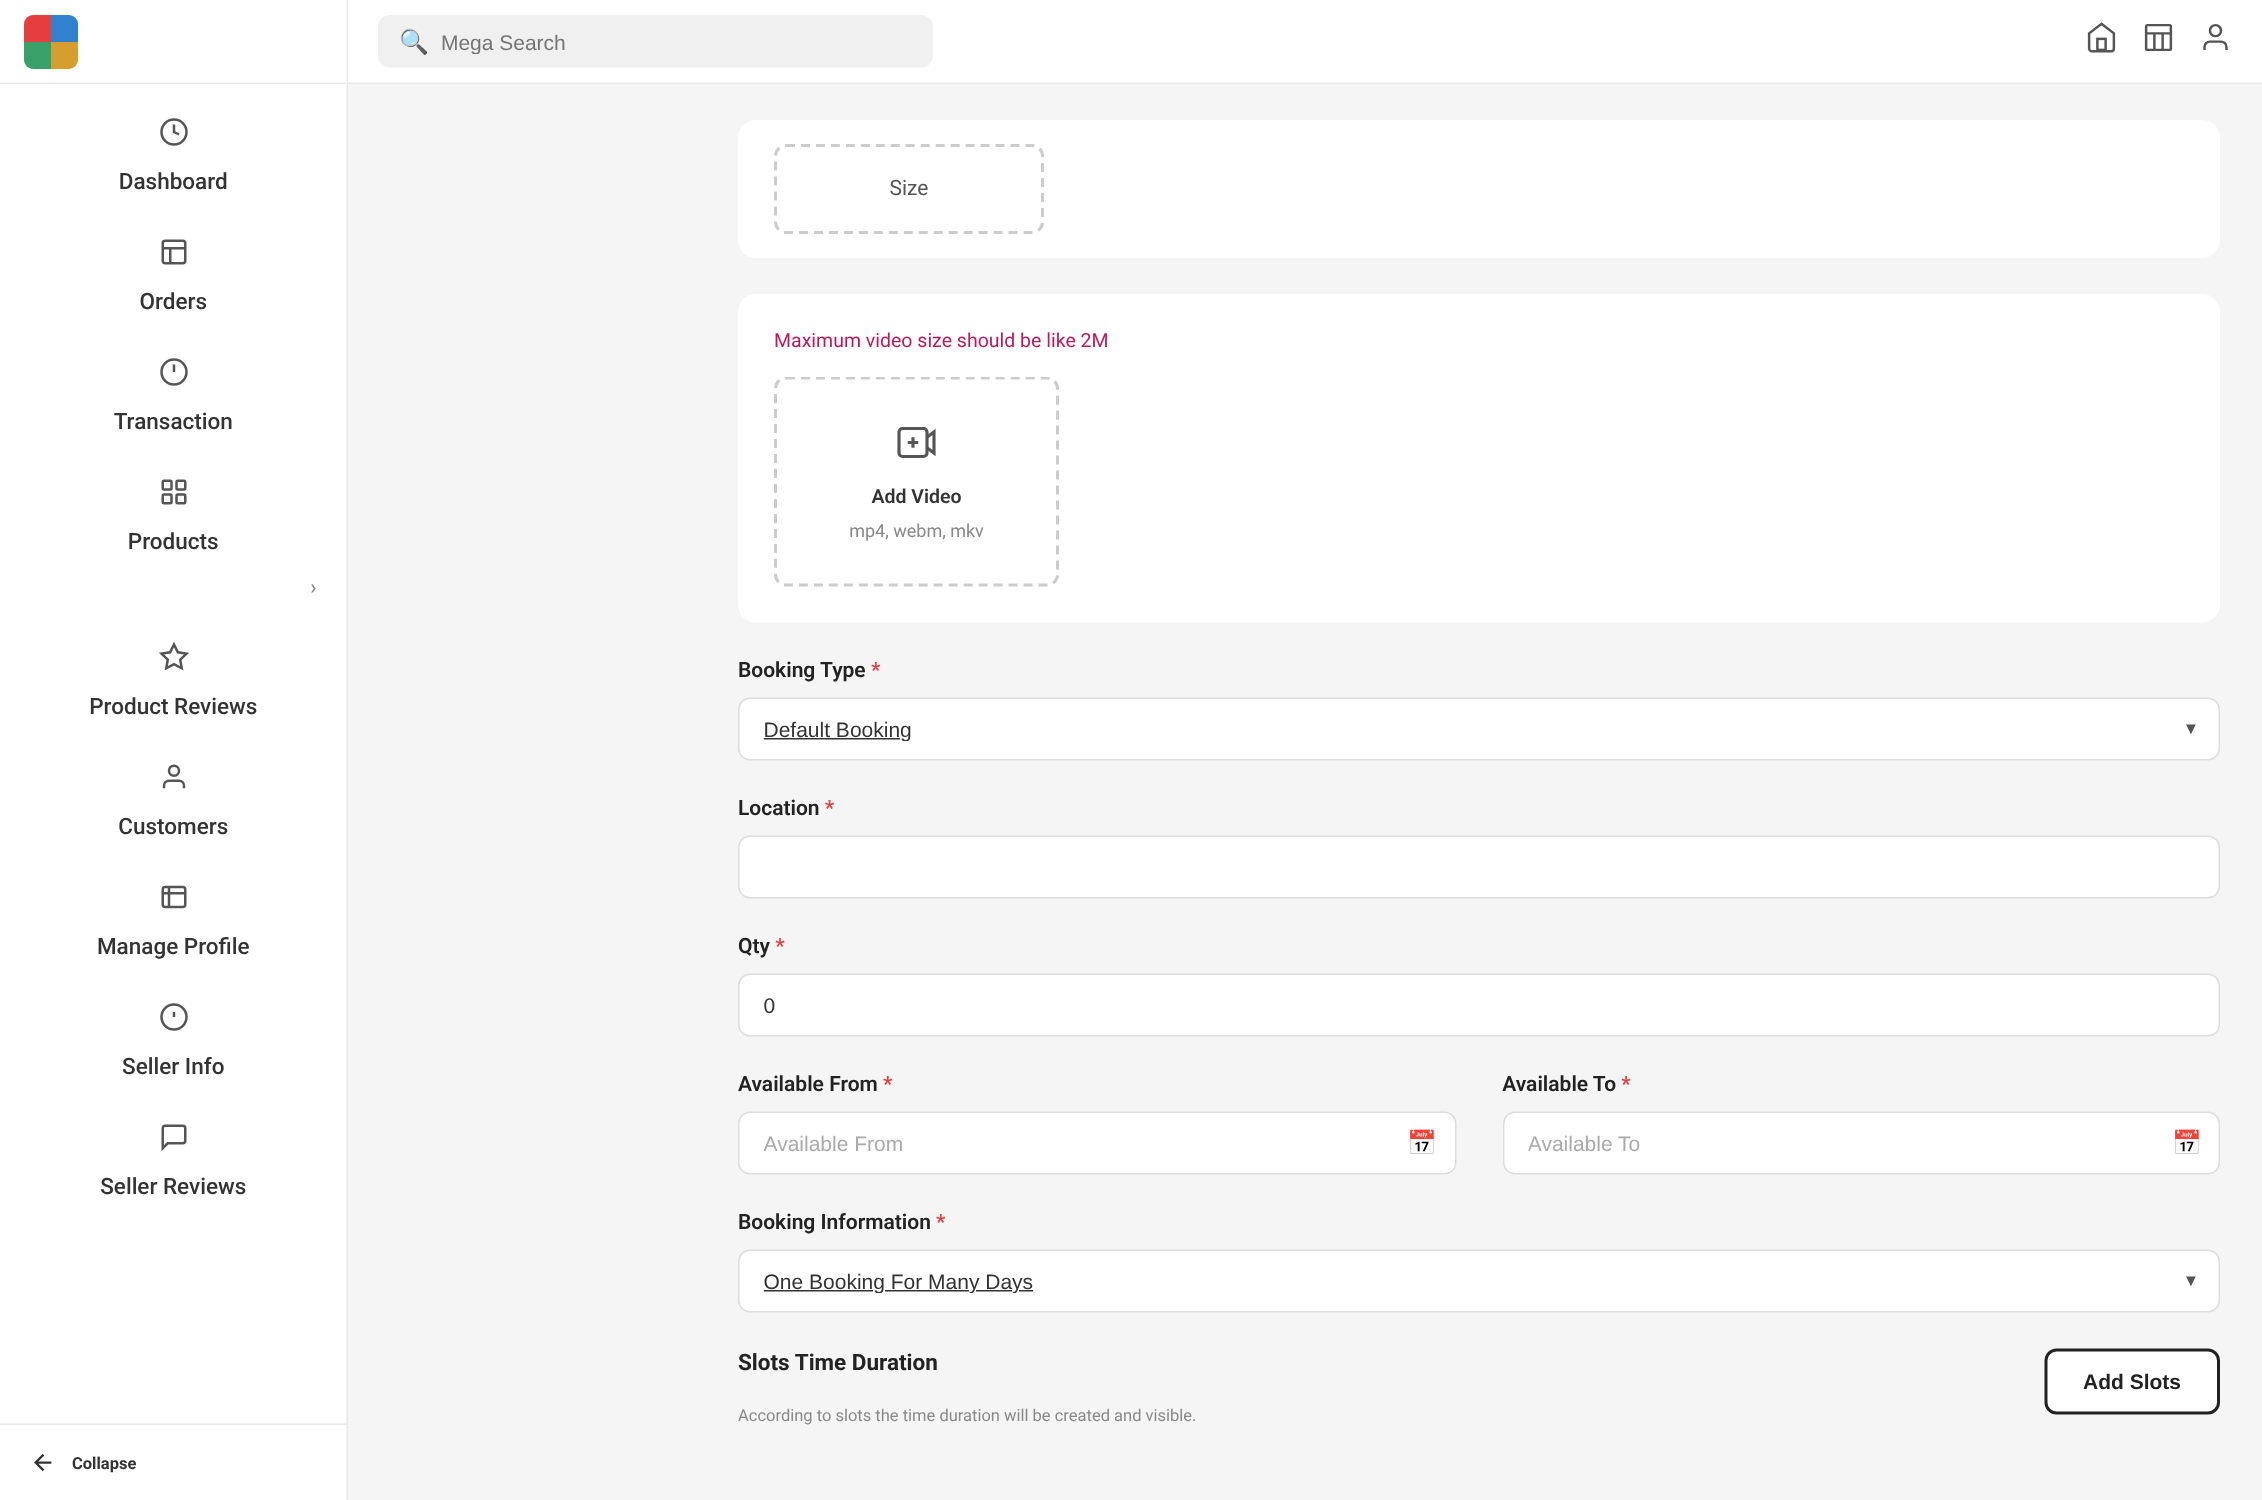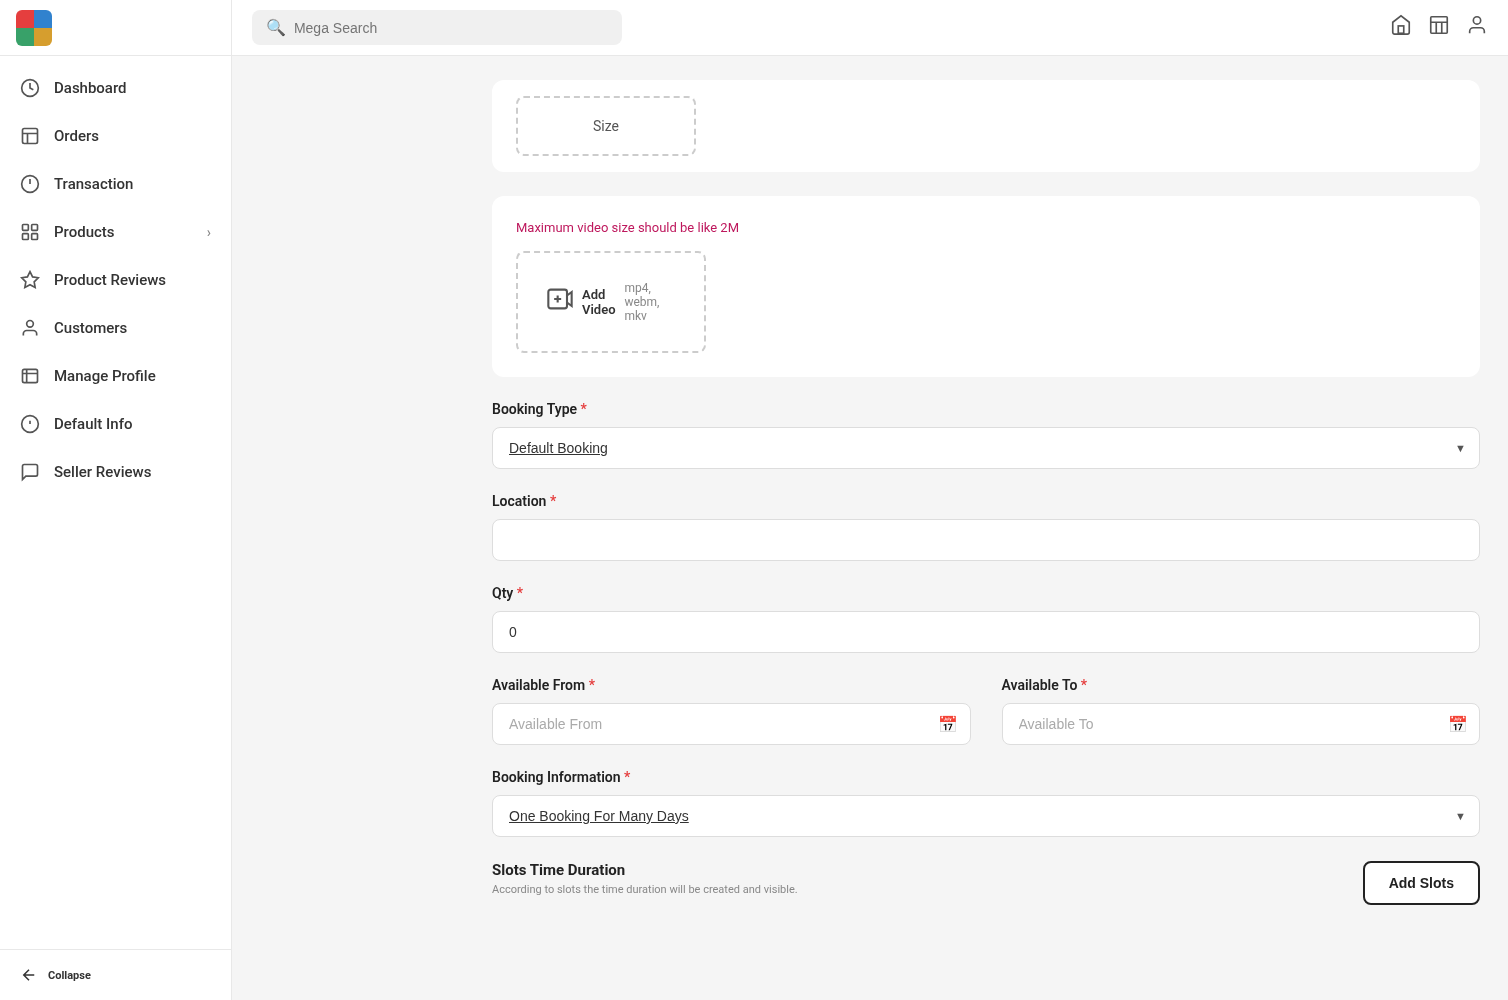--- a/index.html
+++ b/index.html
@@ -35,20 +35,21 @@
     .nav-item {
       display: flex;
       align-items: center;
       padding: 14px 20px;
       cursor: pointer;
       color: #333;
       font-size: 15px;
       font-weight: 500;
       gap: 14px;
       position: relative;
+      flex-direction: column;
     }
     .nav-item .nav-icon { width: 20px; height: 20px; flex-shrink: 0; color: #555; }
     .nav-item .chevron { margin-left: auto; font-size: 14px; color: #888; }
 
     .sidebar-footer {
       border-top: 1px solid #e8e8e8;
       padding: 16px 20px;
     }
     .collapse-btn {
       display: flex;
@@ -127,20 +128,21 @@
     .size-upload-label { font-size: 14px; color: #555; }
 
     
     .section-title { font-size: 16px; font-weight: 600; color: #222; margin-bottom: 4px; }
     .section-subtitle { font-size: 13px; color: #be185d; margin-bottom: 16px; }
     .video-upload-area {
       border: 2px dashed #ccc;
       border-radius: 8px;
       padding: 28px;
       display: flex;
+      flex-direction: column;
       align-items: center;
       justify-content: center;
       cursor: pointer;
       width: 190px;
       gap: 8px;
     }
     .video-upload-icon { font-size: 26px; color: #555; }
     .video-upload-title { font-size: 13px; font-weight: 600; color: #333; }
     .video-upload-types { font-size: 12px; color: #888; }
 
@@ -208,21 +210,21 @@
     .date-input::placeholder { color: #aaa; }
 
     
     .slots-section {
       display: flex;
       align-items: flex-start;
       justify-content: space-between;
       margin-top: 4px;
     }
     .slots-info { flex: 1; }
-    .slots-title { font-size: 15px; font-weight: 700; color: #222; margin-bottom: 4px; }
+    .slots-title { font-size: 15px; font-weight: 700; color: #222; margin-bottom: 20px; }
     .slots-subtitle { font-size: 11px; color: #888; }
     .add-slots-btn {
       padding: 12px 24px;
       border: 2px solid #222;
       border-radius: 8px;
       background: #fff;
       font-size: 14px;
       font-weight: 600;
       color: #222;
       cursor: pointer;
@@ -311,21 +313,21 @@
         <path d="M8 4v16M3 9h18"></path>
       </svg>
       <span>Manage Profile</span>
     </div>
 
     <div class="nav-item">
       <svg class="nav-icon" viewBox="0 0 24 24" fill="none" stroke="currentColor" stroke-width="2">
         <circle cx="12" cy="12" r="10"></circle>
         <path d="M12 8v4M12 16h.01"></path>
       </svg>
-      <span>Default Info</span>
+      <span>Seller Info</span>
     </div>
 
     <div class="nav-item">
       <svg class="nav-icon" viewBox="0 0 24 24" fill="none" stroke="currentColor" stroke-width="2">
         <path d="M21 15a2 2 0 0 1-2 2H7l-4 4V5a2 2 0 0 1 2-2h14a2 2 0 0 1 2 2z"></path>
       </svg>
       <span>Seller Reviews</span>
     </div>
 
   </nav>

